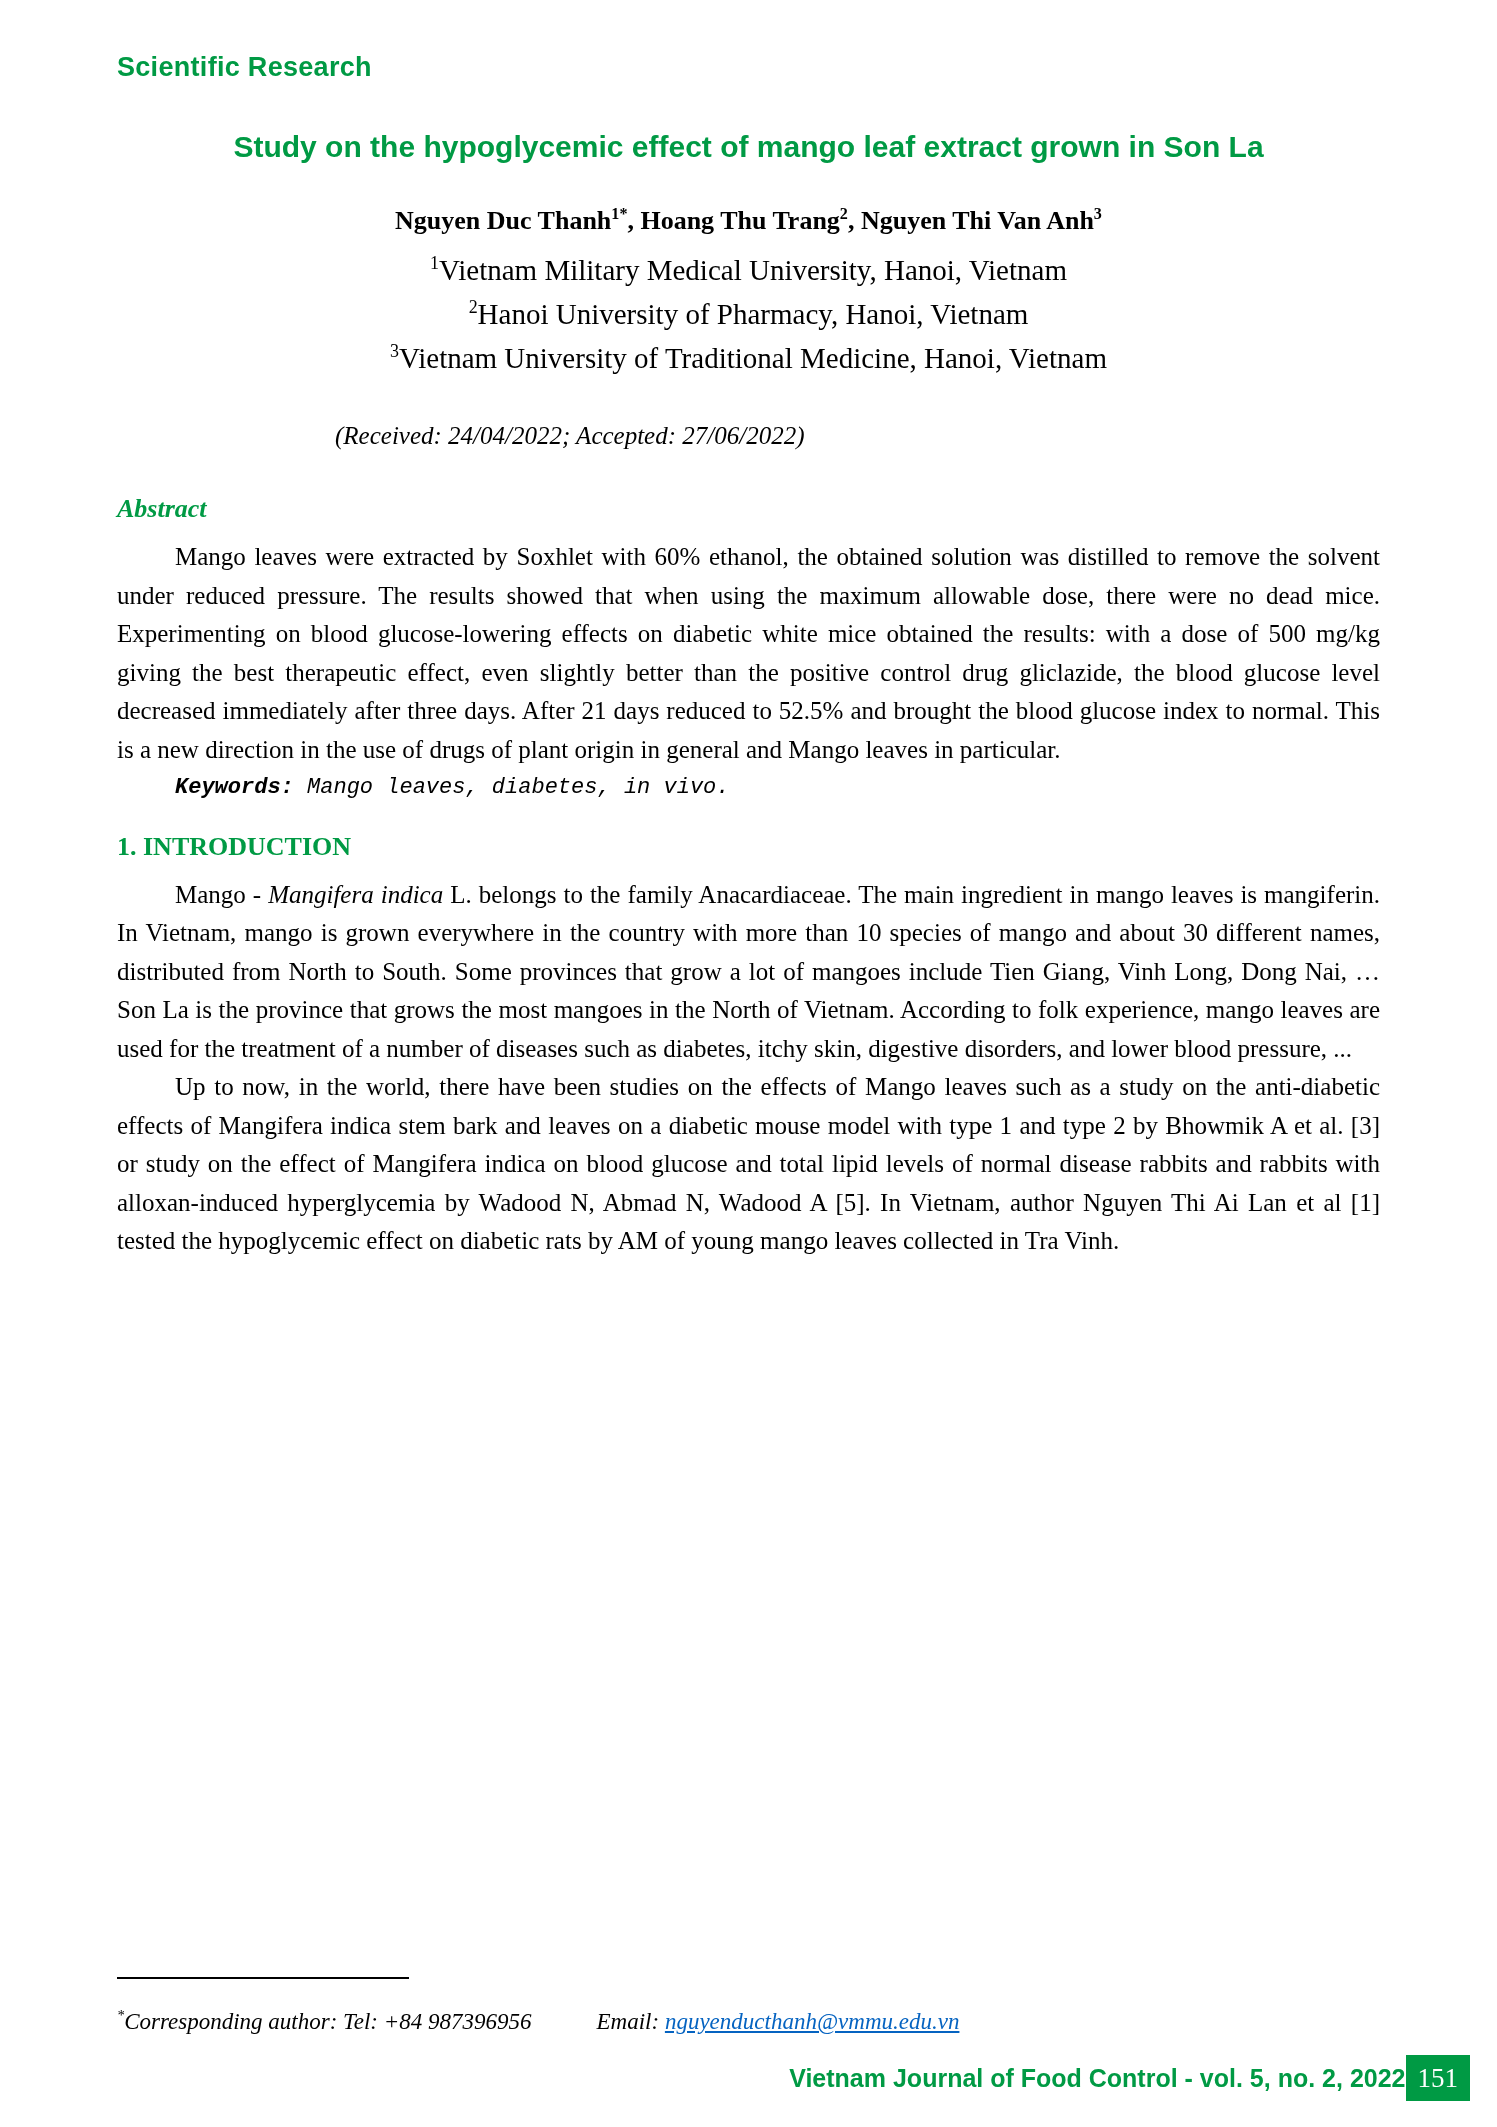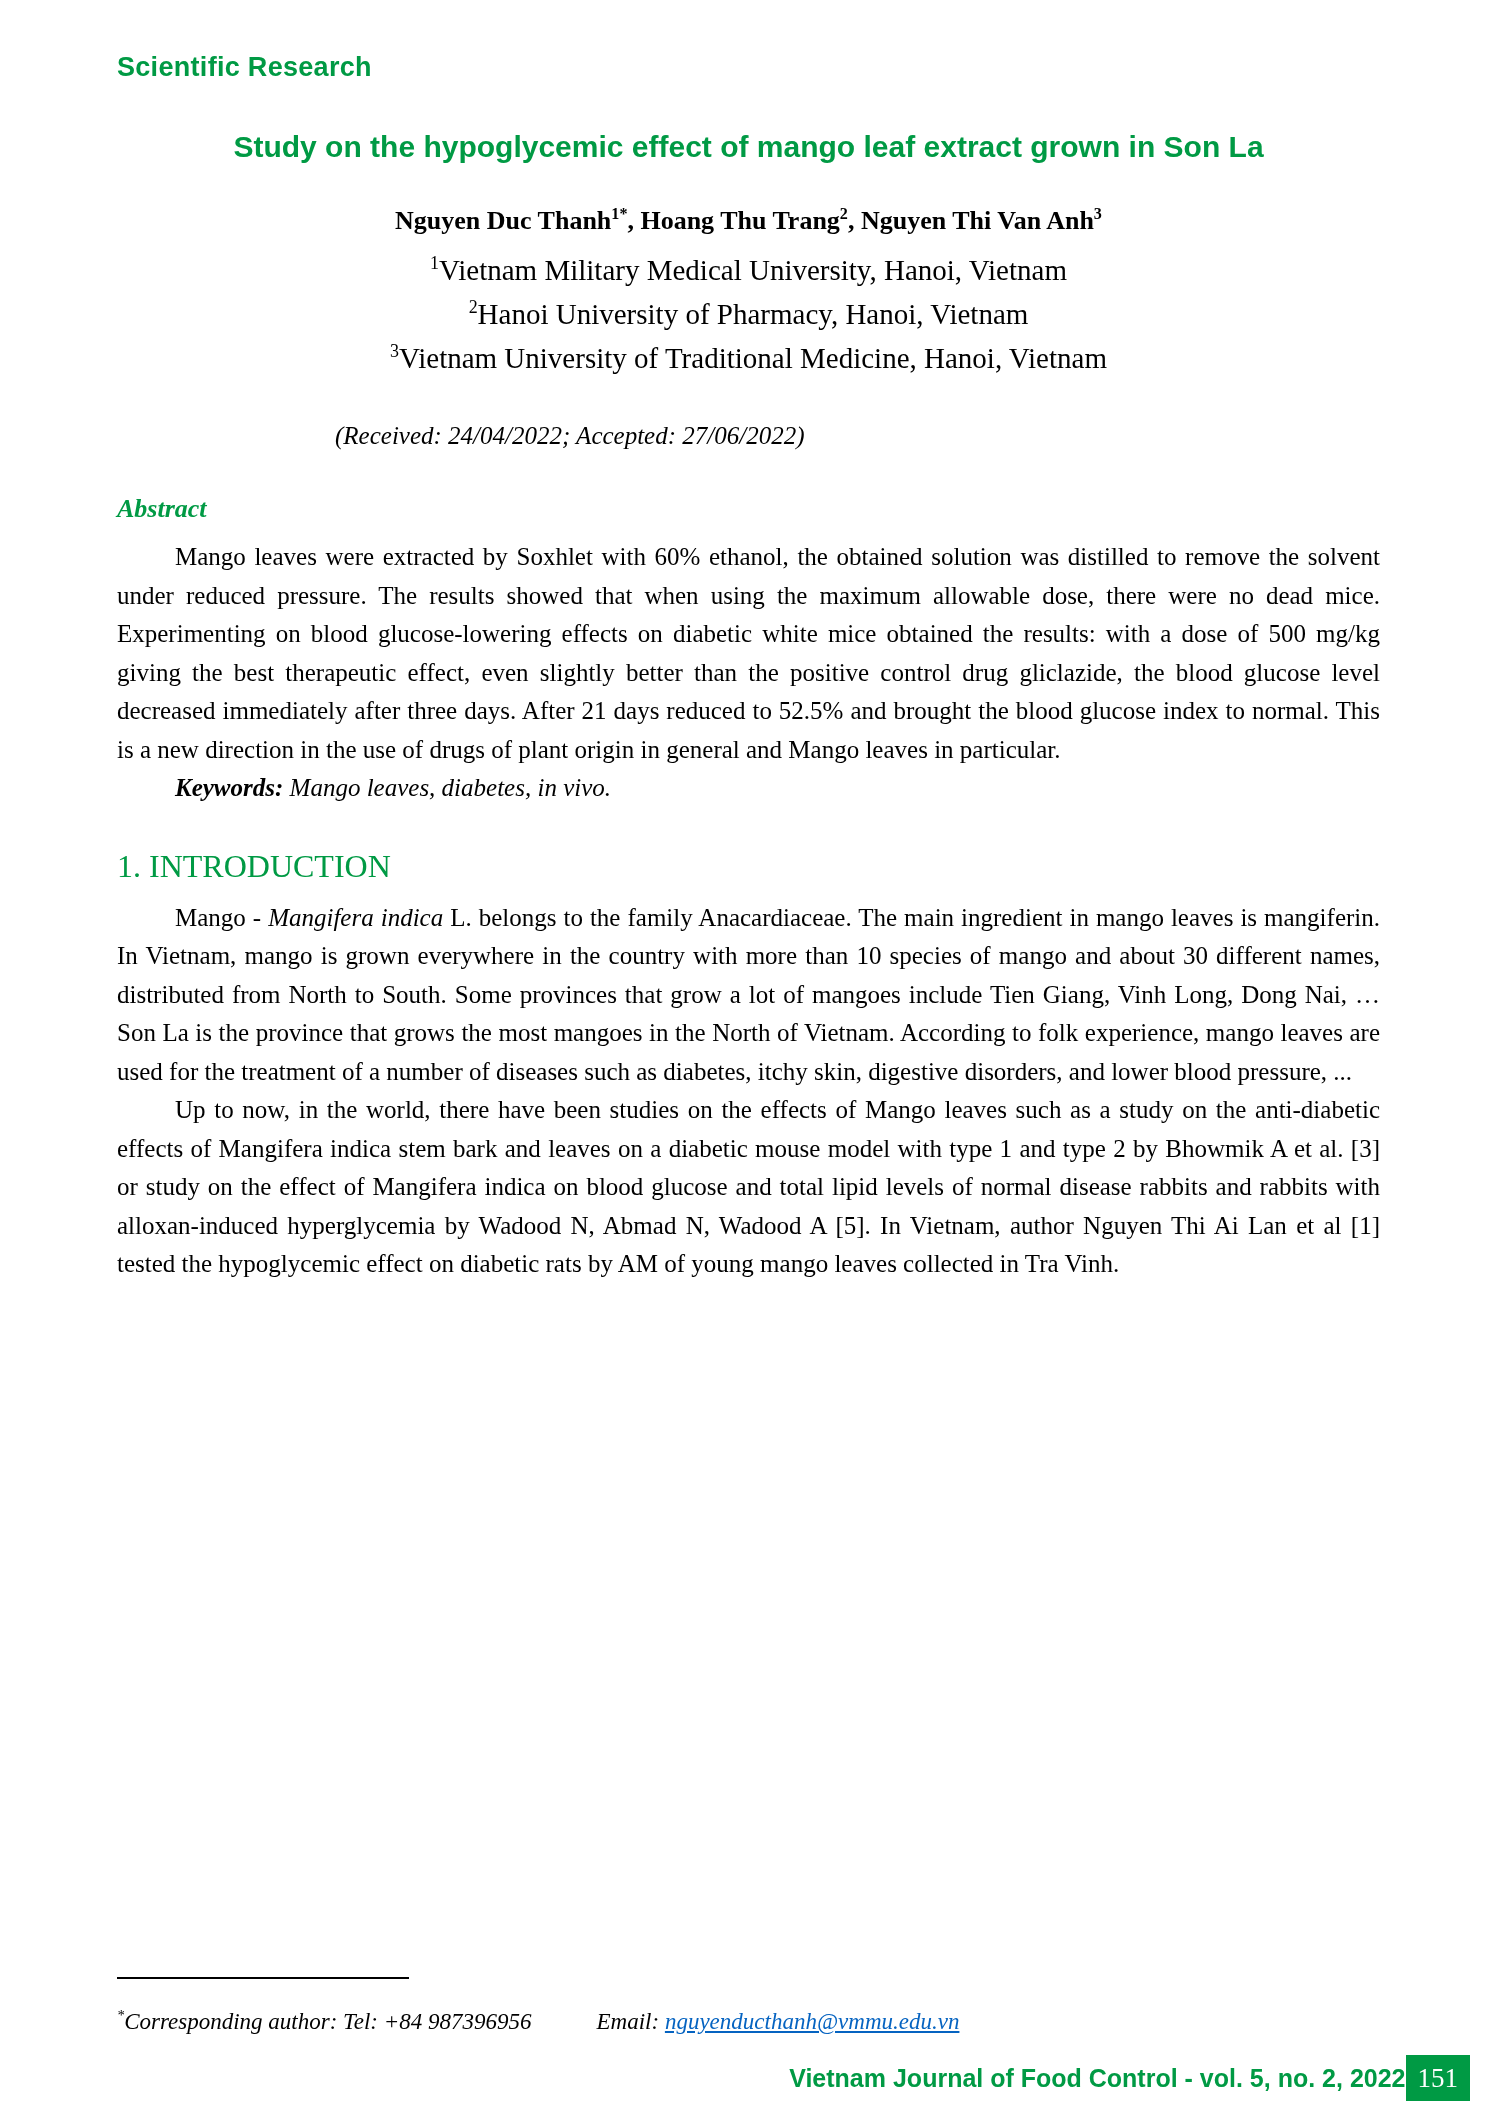--- a/index.html
+++ b/index.html
@@ -40,26 +40,26 @@
     margin:42px 0 44px 218px;
   }
   .abstract-heading{
     color:var(--green);font-weight:bold;font-style:italic;
     font-size:26px;margin-bottom:14px;
   }
   .para{
     font-size:25px;line-height:38.5px;text-align:justify;text-indent:58px;
   }
   .keywords{
-    font-size:25px;line-height:38.5px;text-indent:58px;font-style:italic;
+    font-size:22px;line-height:38.5px;text-indent:58px;font-style:italic;font-family:Liberation Mono, monospace;
   }
   .kw-label{font-weight:bold;}
   .intro-heading{
-    color:var(--green);font-weight:normal;font-size:32px;
-    margin:40px 0 14px 0;
+    color:var(--green);font-weight:bold;font-size:26px;
+    margin:24px 0 14px 0;
   }
   .italic{font-style:italic;}
   .spacer{flex:1 1 auto;}
   .footnote-rule{
     width:292px;border-top:2px solid #000;margin-bottom:10px;
   }
   .footnote{
     font-size:23px;font-style:italic;white-space:nowrap;margin-top:20px;
   }
   .footnote-email{margin-left:65px;}

